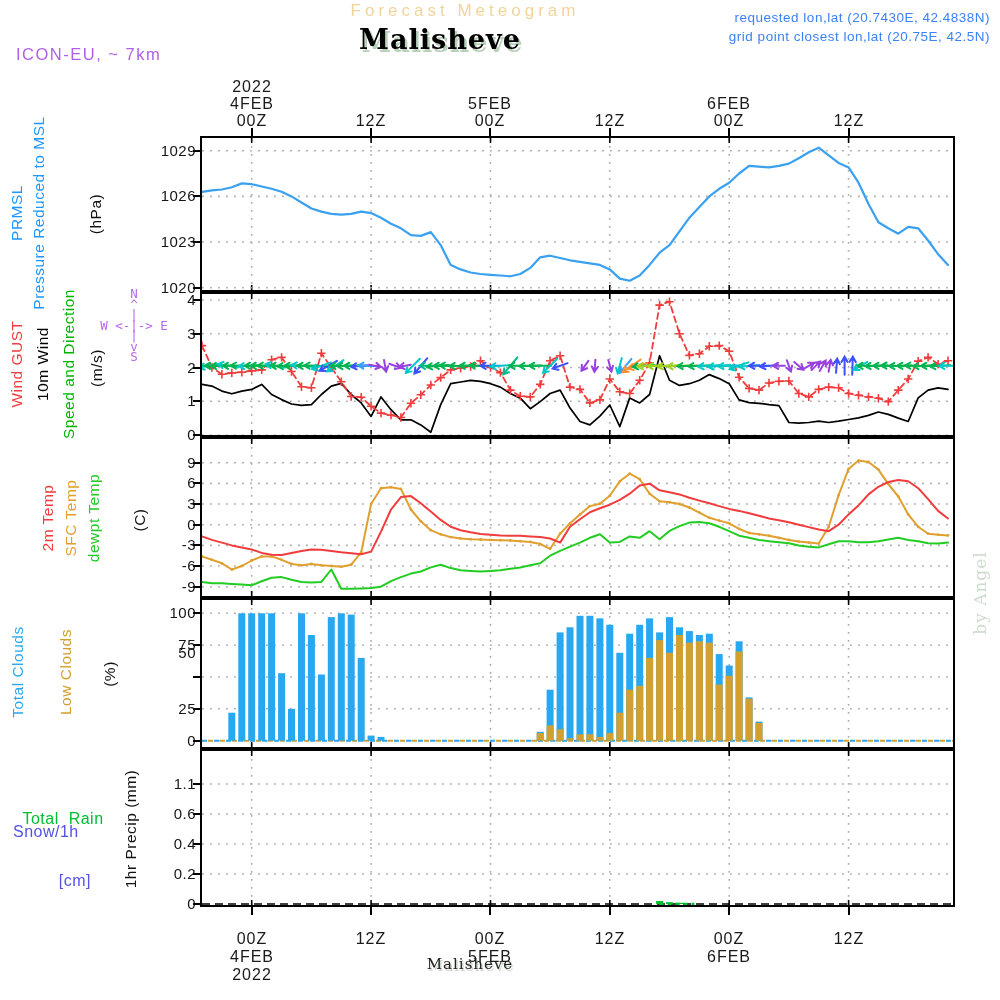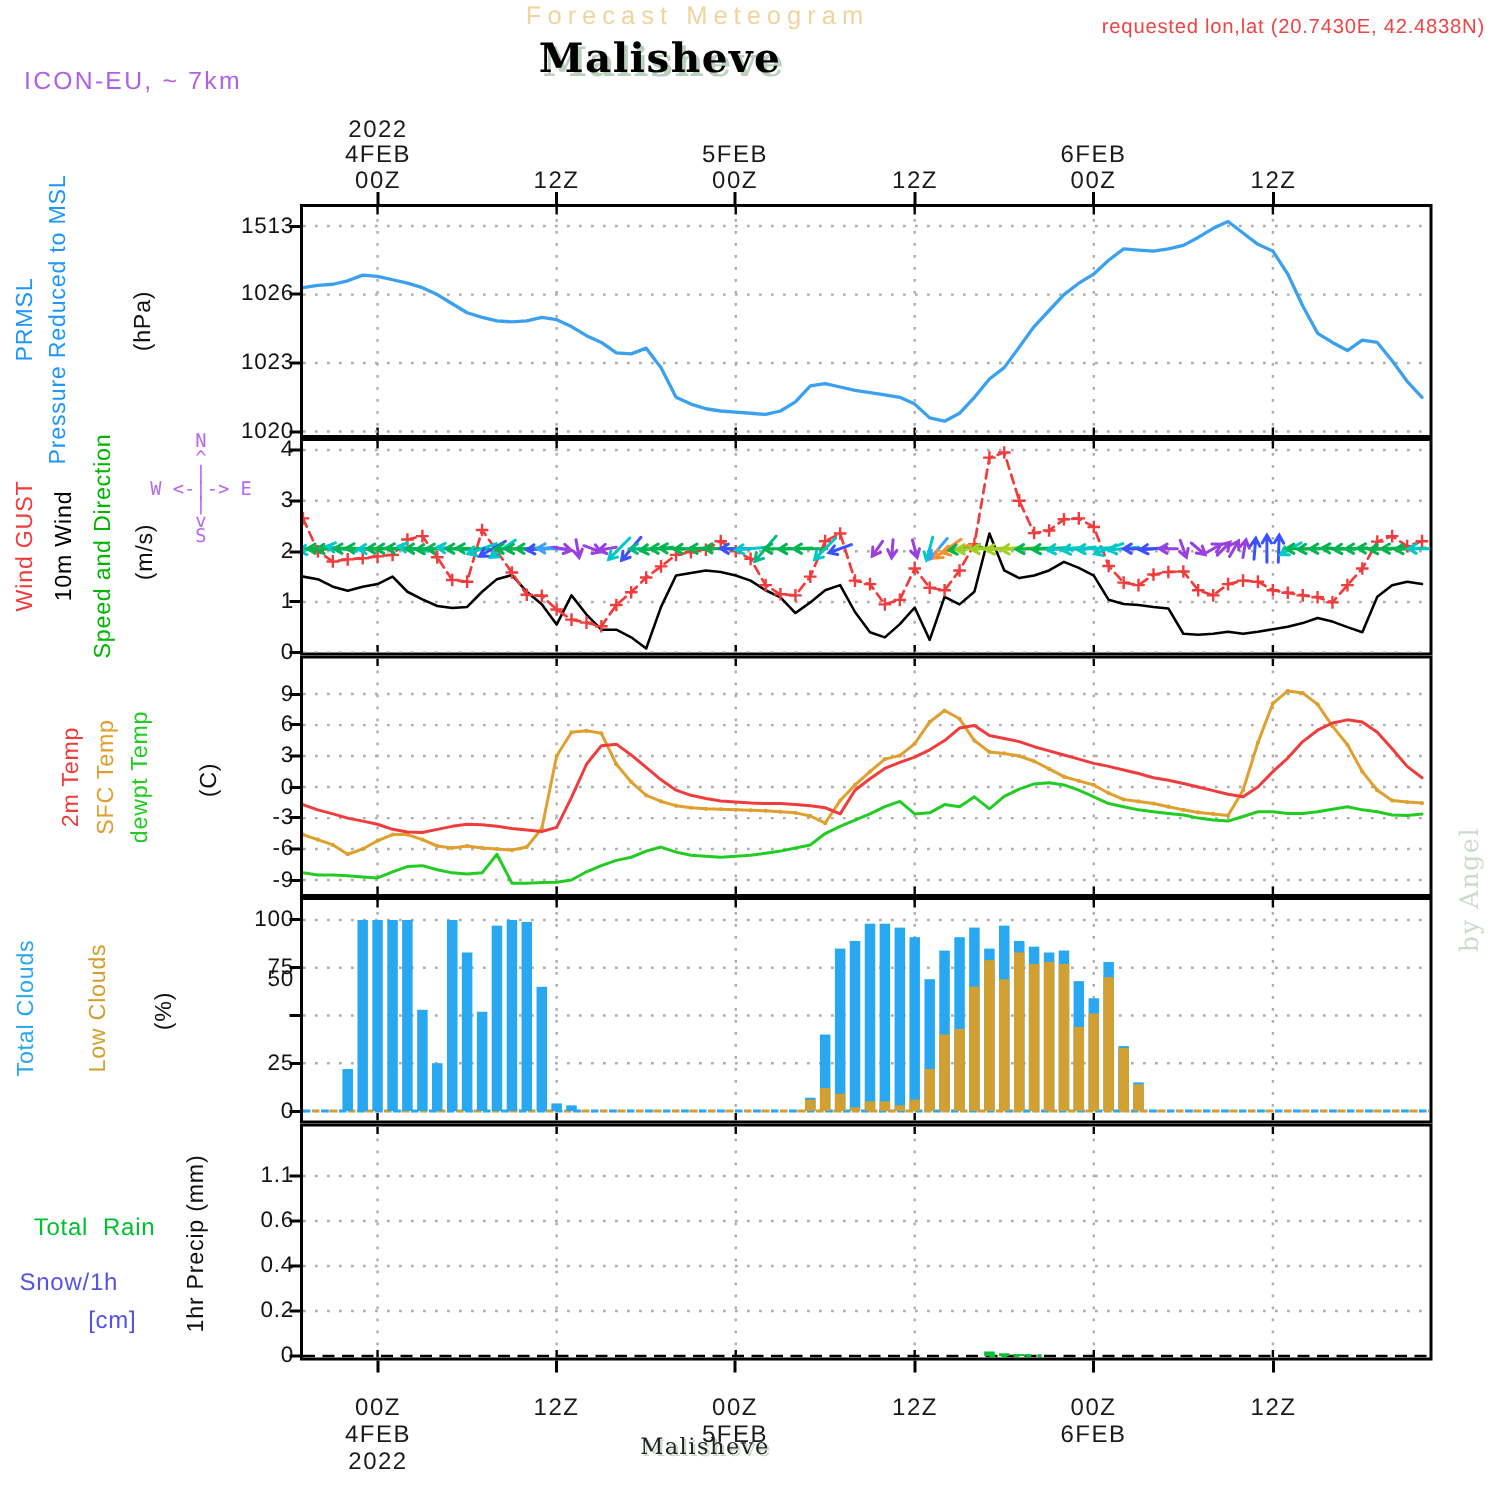--- a/index.html
+++ b/index.html
@@ -8,21 +8,21 @@
   .panel{position:absolute;left:200px;width:755px;border:2px solid #000;
          box-sizing:border-box;background:#fff;}
   .panel svg{display:block;}
   .vlab{position:absolute;width:200px;height:22px;line-height:22px;text-align:center;
         transform:rotate(-90deg);font-size:15.5px;white-space:pre;letter-spacing:.5px;}
   .ylab{position:absolute;width:60px;text-align:right;font-size:15px;color:#151515;
         letter-spacing:.5px;}
   .xlab{position:absolute;width:80px;text-align:center;font-size:16px;color:#1a1a1a;
         letter-spacing:1px;white-space:nowrap;}
   .tickmark{position:absolute;background:#000;}
-  .hdr-purple{color:#ef4444;}
+  .hdr-purple{color:#3b82f6;}
   #title-main{position:absolute;left:300px;top:1px;width:330px;text-align:center;
         font-size:17px;letter-spacing:4px;color:#f0d49c;}
   #station-title{position:absolute;left:290px;top:24px;width:300px;text-align:center;
         font-family:"DejaVu Serif",serif;font-weight:bold;font-size:27px;letter-spacing:1px;
         color:#000;text-shadow:2.5px 2.5px 0 #b9d0ba;}
   #model-label{position:absolute;left:16px;top:45px;font-size:16.5px;letter-spacing:1.5px;
         color:#b060e8;}
   #meta-block{position:absolute;right:10px;top:9px;text-align:right;font-size:13.5px;
         line-height:18.8px;letter-spacing:.5px;}
   #compass{position:absolute;left:88px;top:289px;width:92px;text-align:center;
@@ -39,20 +39,21 @@
 </head>
 <body>
 
 <div id="root">
 
   <div id="title-main">Forecast Meteogram</div>
   <div id="station-title">Malisheve</div>
   <div id="model-label">ICON-EU, ~ 7km</div>
   <div id="meta-block" class="hdr-purple">
     <div>requested lon,lat (20.7430E, 42.4838N)</div>
+    <div>grid point closest lon,lat (20.75E, 42.5N)</div>
   </div>
 
   <div class="panel" style="top: 136px; height: 156px;">
       <svg width="751" height="152" viewBox="0 0 751 152">
         <line x1="49.7" y1="0" x2="49.7" y2="152" stroke="#adadad" stroke-width="1.6" stroke-dasharray="1.8 6.2"></line>
         <line x1="49.7" y1="0" x2="49.7" y2="5" stroke="#000" stroke-width="1.6"></line>
         <line x1="49.7" y1="147" x2="49.7" y2="152" stroke="#000" stroke-width="1.6"></line>
         <line x1="169.1" y1="0" x2="169.1" y2="152" stroke="#adadad" stroke-width="1.6" stroke-dasharray="1.8 6.2"></line>
         <line x1="169.1" y1="0" x2="169.1" y2="5" stroke="#000" stroke-width="1.6"></line>
         <line x1="169.1" y1="147" x2="169.1" y2="152" stroke="#000" stroke-width="1.6"></line>
@@ -438,39 +439,39 @@
   <div class="vlab" style="left:-52px;top:507px;color:#f03c3c;">2m Temp</div>
   <div class="vlab" style="left:-29px;top:507px;color:#e0a030;">SFC Temp</div>
   <div class="vlab" style="left:-6px;top:507px;color:#22cc22;">dewpt Temp</div>
   <div class="vlab" style="left:40px;top:509px;color:#111;">(C)</div>
 
   <div class="vlab" style="left:-82px;top:661px;color:#28a8f0;">Total Clouds</div>
   <div class="vlab" style="left:-34px;top:661px;color:#d2a030;">Low Clouds</div>
   <div class="vlab" style="left:10px;top:663px;color:#111;">(%)</div>
 
   <div class="hlab" style="left:12px;top:810px;width:102px;text-align:center;color:#00c030;">Total  Rain</div>
-  <div class="hlab" style="left:13px;top:847px;width:86px;color:#5353e8;">Snow/1h</div>
+  <div class="hlab" style="left:13px;top:823px;width:86px;color:#5353e8;">Snow/1h</div>
   <div class="hlab" style="left:5px;top:872px;width:86px;text-align:right;color:#5353e8;">[cm]</div>
   <div class="vlab" style="left:31px;top:818px;color:#111;">1hr Precip (mm)</div>
 
   <div id="compass">
       <div>N</div>
       <div>^</div>
       <div>|</div>
       <div>W &lt;-|-&gt; E</div>
       <div>|</div>
       <div>v</div>
       <div>S</div>
     </div>
 
   <div id="footer-station">Malisheve</div>
   <div id="watermark">by Angel</div>
 
   <div id="gen">
-      <div class="ylab" style="left: 136px; top: 142px;">1513</div>
+      <div class="ylab" style="left: 136px; top: 142px;">1029</div>
       <div class="tickmark" style="left: 193px; top: 150px; width: 7px; height: 2px;"></div>
       <div class="ylab" style="left: 136px; top: 187px;">1026</div>
       <div class="tickmark" style="left: 193px; top: 195px; width: 7px; height: 2px;"></div>
       <div class="ylab" style="left: 136px; top: 233px;">1023</div>
       <div class="tickmark" style="left: 193px; top: 241px; width: 7px; height: 2px;"></div>
       <div class="ylab" style="left: 136px; top: 279px;">1020</div>
       <div class="tickmark" style="left: 193px; top: 287px; width: 7px; height: 2px;"></div>
       <div class="ylab" style="left: 136px; top: 291px;">4</div>
       <div class="tickmark" style="left: 193px; top: 299px; width: 7px; height: 2px;"></div>
       <div class="ylab" style="left: 136px; top: 325px;">3</div>

